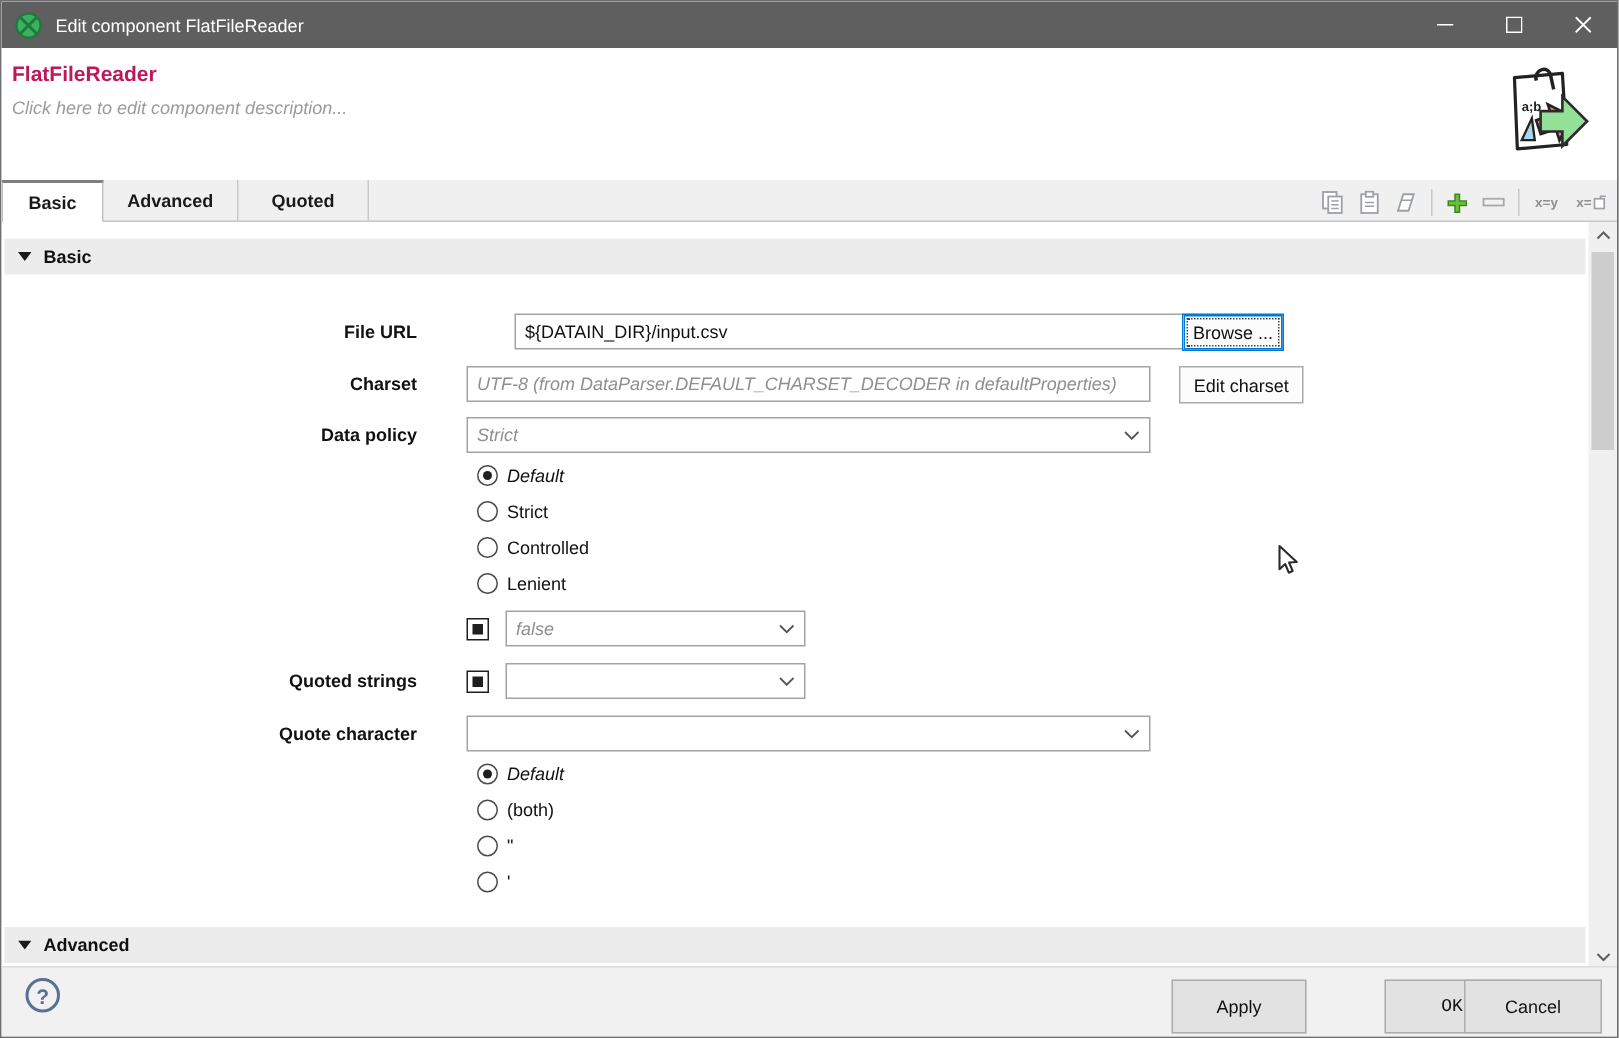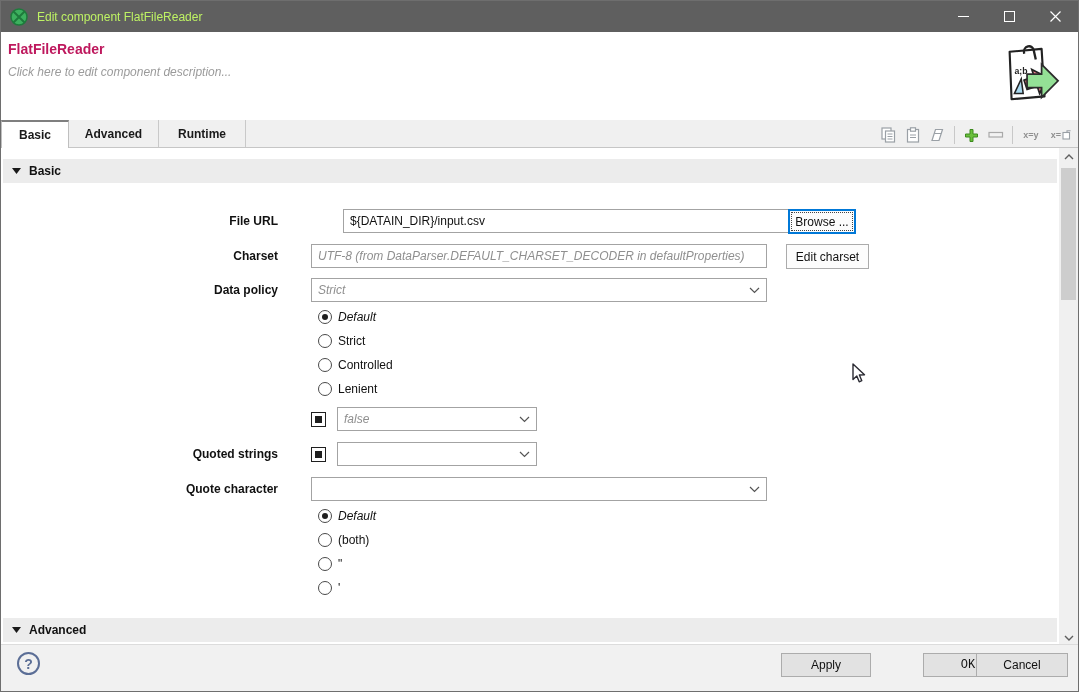--- a/index.html
+++ b/index.html
@@ -8,21 +8,21 @@
   .window {
     position: relative; width: 1079px; height: 692px;
     background: #fff; border: 1px solid #6e6e6e; overflow: hidden;
   }
   
   .titlebar {
     position: absolute; top:0; left:0; width:100%; height:31px;
     background:#5f5f5f; display:flex; align-items:center;
   }
   .titlebar .app-icon { margin-left:9px; width:18px; height:18px; }
-  .titlebar .title { color:#bef264; font-size:12px; margin-left:9px; }
+  .titlebar .title { color:#ffffff; font-size:12px; margin-left:9px; }
   .win-controls { margin-left:auto; display:flex; height:100%; }
   .win-btn { width:46px; height:100%; display:flex; align-items:center; justify-content:center; }
   
   .header { position:absolute; top:31px; left:0; width:100%; height:88px; background:#fff; }
   .component-name { position:absolute; left:7px; top:9px; font-size:14px; font-weight:bold; color:#be185d; }
   .component-desc { position:absolute; left:7px; top:33px; font-size:12px; font-style:italic; color:#9b9b9b; }
   .component-icon { position:absolute; right:18px; top:11px; }
   
   .tabstrip {
     position:absolute; top:119px; left:0; width:100%; height:28px;
@@ -89,21 +89,21 @@
   .scroll-arrow { position:absolute; left:0; width:19px; height:17px; display:flex; align-items:center; justify-content:center; }
   .scroll-thumb { position:absolute; left:2px; width:15px; background:#cdcdcd; }
   
   .footer { position:absolute; bottom:0; left:0; width:100%; height:47px; background:#f1f1f1; border-top:1px solid #dcdcdc; }
   .help-btn {
     position:absolute; left:16px; top:7px; width:23px; height:23px; border:2px solid #5b6e96;
     border-radius:50%; color:#5b6e96; font-size:14px; font-weight:bold;
     display:flex; align-items:center; justify-content:center;
   }
   .footer-btn {
-    position:absolute; top:8px; height:24px; background:#e2e2e2; border:1px solid #acacac;
+    position:absolute; top:8px; height:36px; background:#e2e2e2; border:1px solid #acacac;
     font-family:"Liberation Sans",sans-serif; font-size:12px; color:#111;
   }
   .cursor { position:absolute; left:848px; top:362px; }
 </style>
 </head>
 <body>
 
 <div class="window">
 
   <div class="titlebar">
@@ -142,21 +142,21 @@
       <g transform="rotate(-18 38 40)">
         <polygon points="28,35 39,35 39,27 52,40 39,53 39,45 28,45" fill="#f2808e" stroke="#222" stroke-width="1.8"></polygon>
       </g>
       <polygon points="30,32 45,32 45,22 62,39 45,56 45,46 30,46" fill="#94e096" stroke="#2c2c2c" stroke-width="1.8"></polygon>
     </svg>
   </div>
 
   <div class="tabstrip">
     <div class="tab active" style="width:68px">Basic</div>
     <div class="tab" style="width:90px">Advanced</div>
-    <div class="tab" style="width:87px">Runtime</div>
+    <div class="tab" style="width:87px">Quoted</div>
     <div class="tab-toolbar">
       <div class="tbi">
         <svg width="15" height="16" viewBox="0 0 15 16">
           <rect x="1" y="1" width="9" height="11" fill="#fff" stroke="#9aa0a6" stroke-width="1.2"></rect>
           <rect x="4.5" y="4" width="9" height="11" fill="#fff" stroke="#9aa0a6" stroke-width="1.2"></rect>
           <path d="M6.5 7 h5 M6.5 9.5 h5 M6.5 12 h5" stroke="#9aa0a6" stroke-width="1"></path>
         </svg>
       </div>
       <div class="tbi">
         <svg width="14" height="16" viewBox="0 0 14 16">

